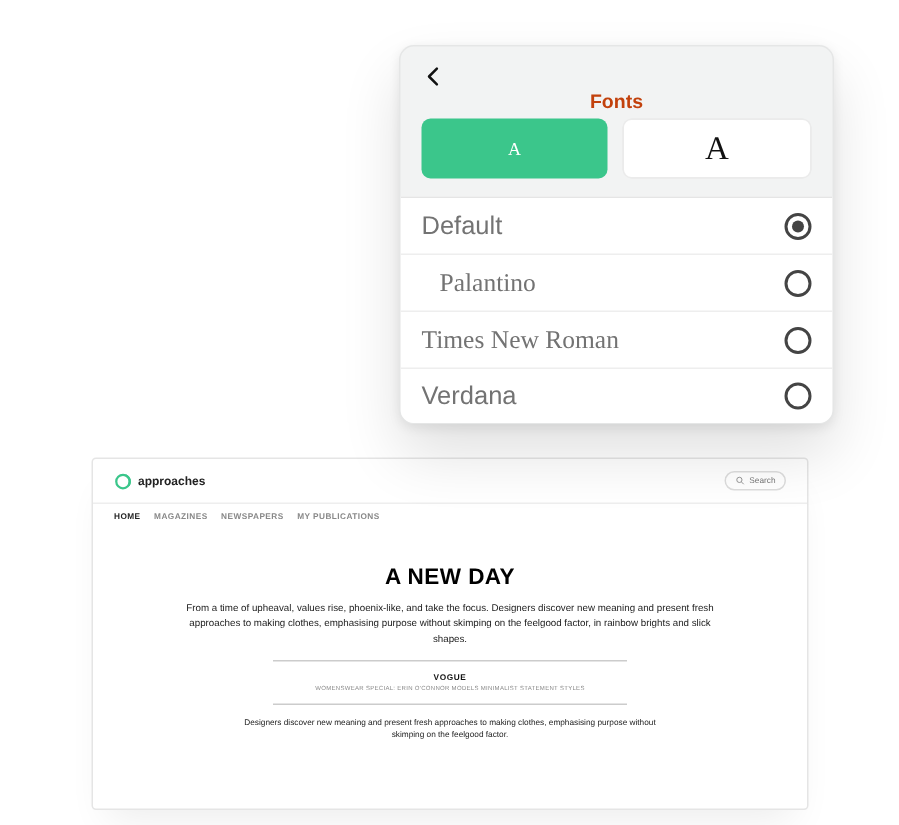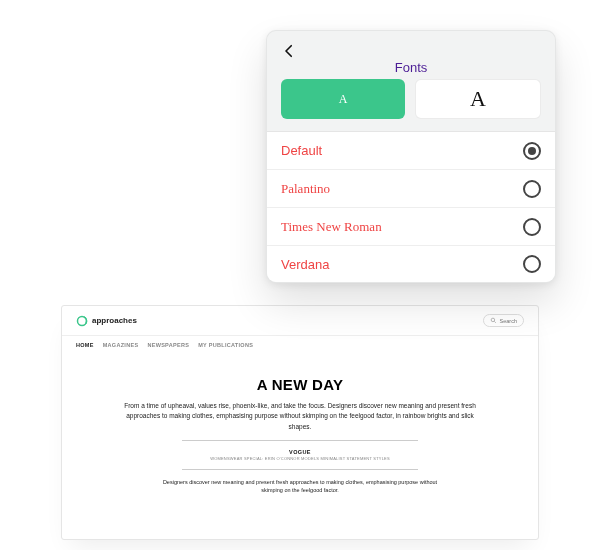--- a/index.html
+++ b/index.html
@@ -142,22 +142,22 @@
   transform: translateY(-50%);
   display: flex;
   align-items: center;
   justify-content: center;
   width: 28px;
   height: 28px;
   cursor: pointer;
 }
 .dialog-title {
   font-size: 13px;
-  font-weight: 400;
-  color: #4c1d95;
+  font-weight: 700;
+  color: #c2410c;
   margin-top: 32px;
 }
 .size-controls {
   display: flex;
   gap: 10px;
   padding: 8px 14px 12px 14px;
 }
 .size-btn {
   flex: 1;
   height: 40px;
@@ -191,24 +191,24 @@
   height: 38px;
   padding: 0 14px;
   border-bottom: 1px solid #eee;
   cursor: pointer;
 }
 .font-item:last-child {
   border-bottom: none;
   height: 36px;
 }
 .font-label {
-  font-size: 13px;
-  color: #ef4444;
-}
-.font-palatino { font-family: Palatino, "Palatino Linotype", serif; }
+  font-size: 17px;
+  color: #737373;
+}
+.font-palatino { font-family: Palatino, "Palatino Linotype", serif; margin-left: 12px; }
 .font-times { font-family: "Times New Roman", Times, serif; }
 .font-helvetica { font-family: Helvetica, Arial, sans-serif; }
 .font-verdana { font-family: Verdana, sans-serif; }
 .font-georgia { font-family: Georgia, serif; }
 .radio {
   width: 18px;
   height: 18px;
   border-radius: 50%;
   border: 2px solid #444;
   display: flex;

